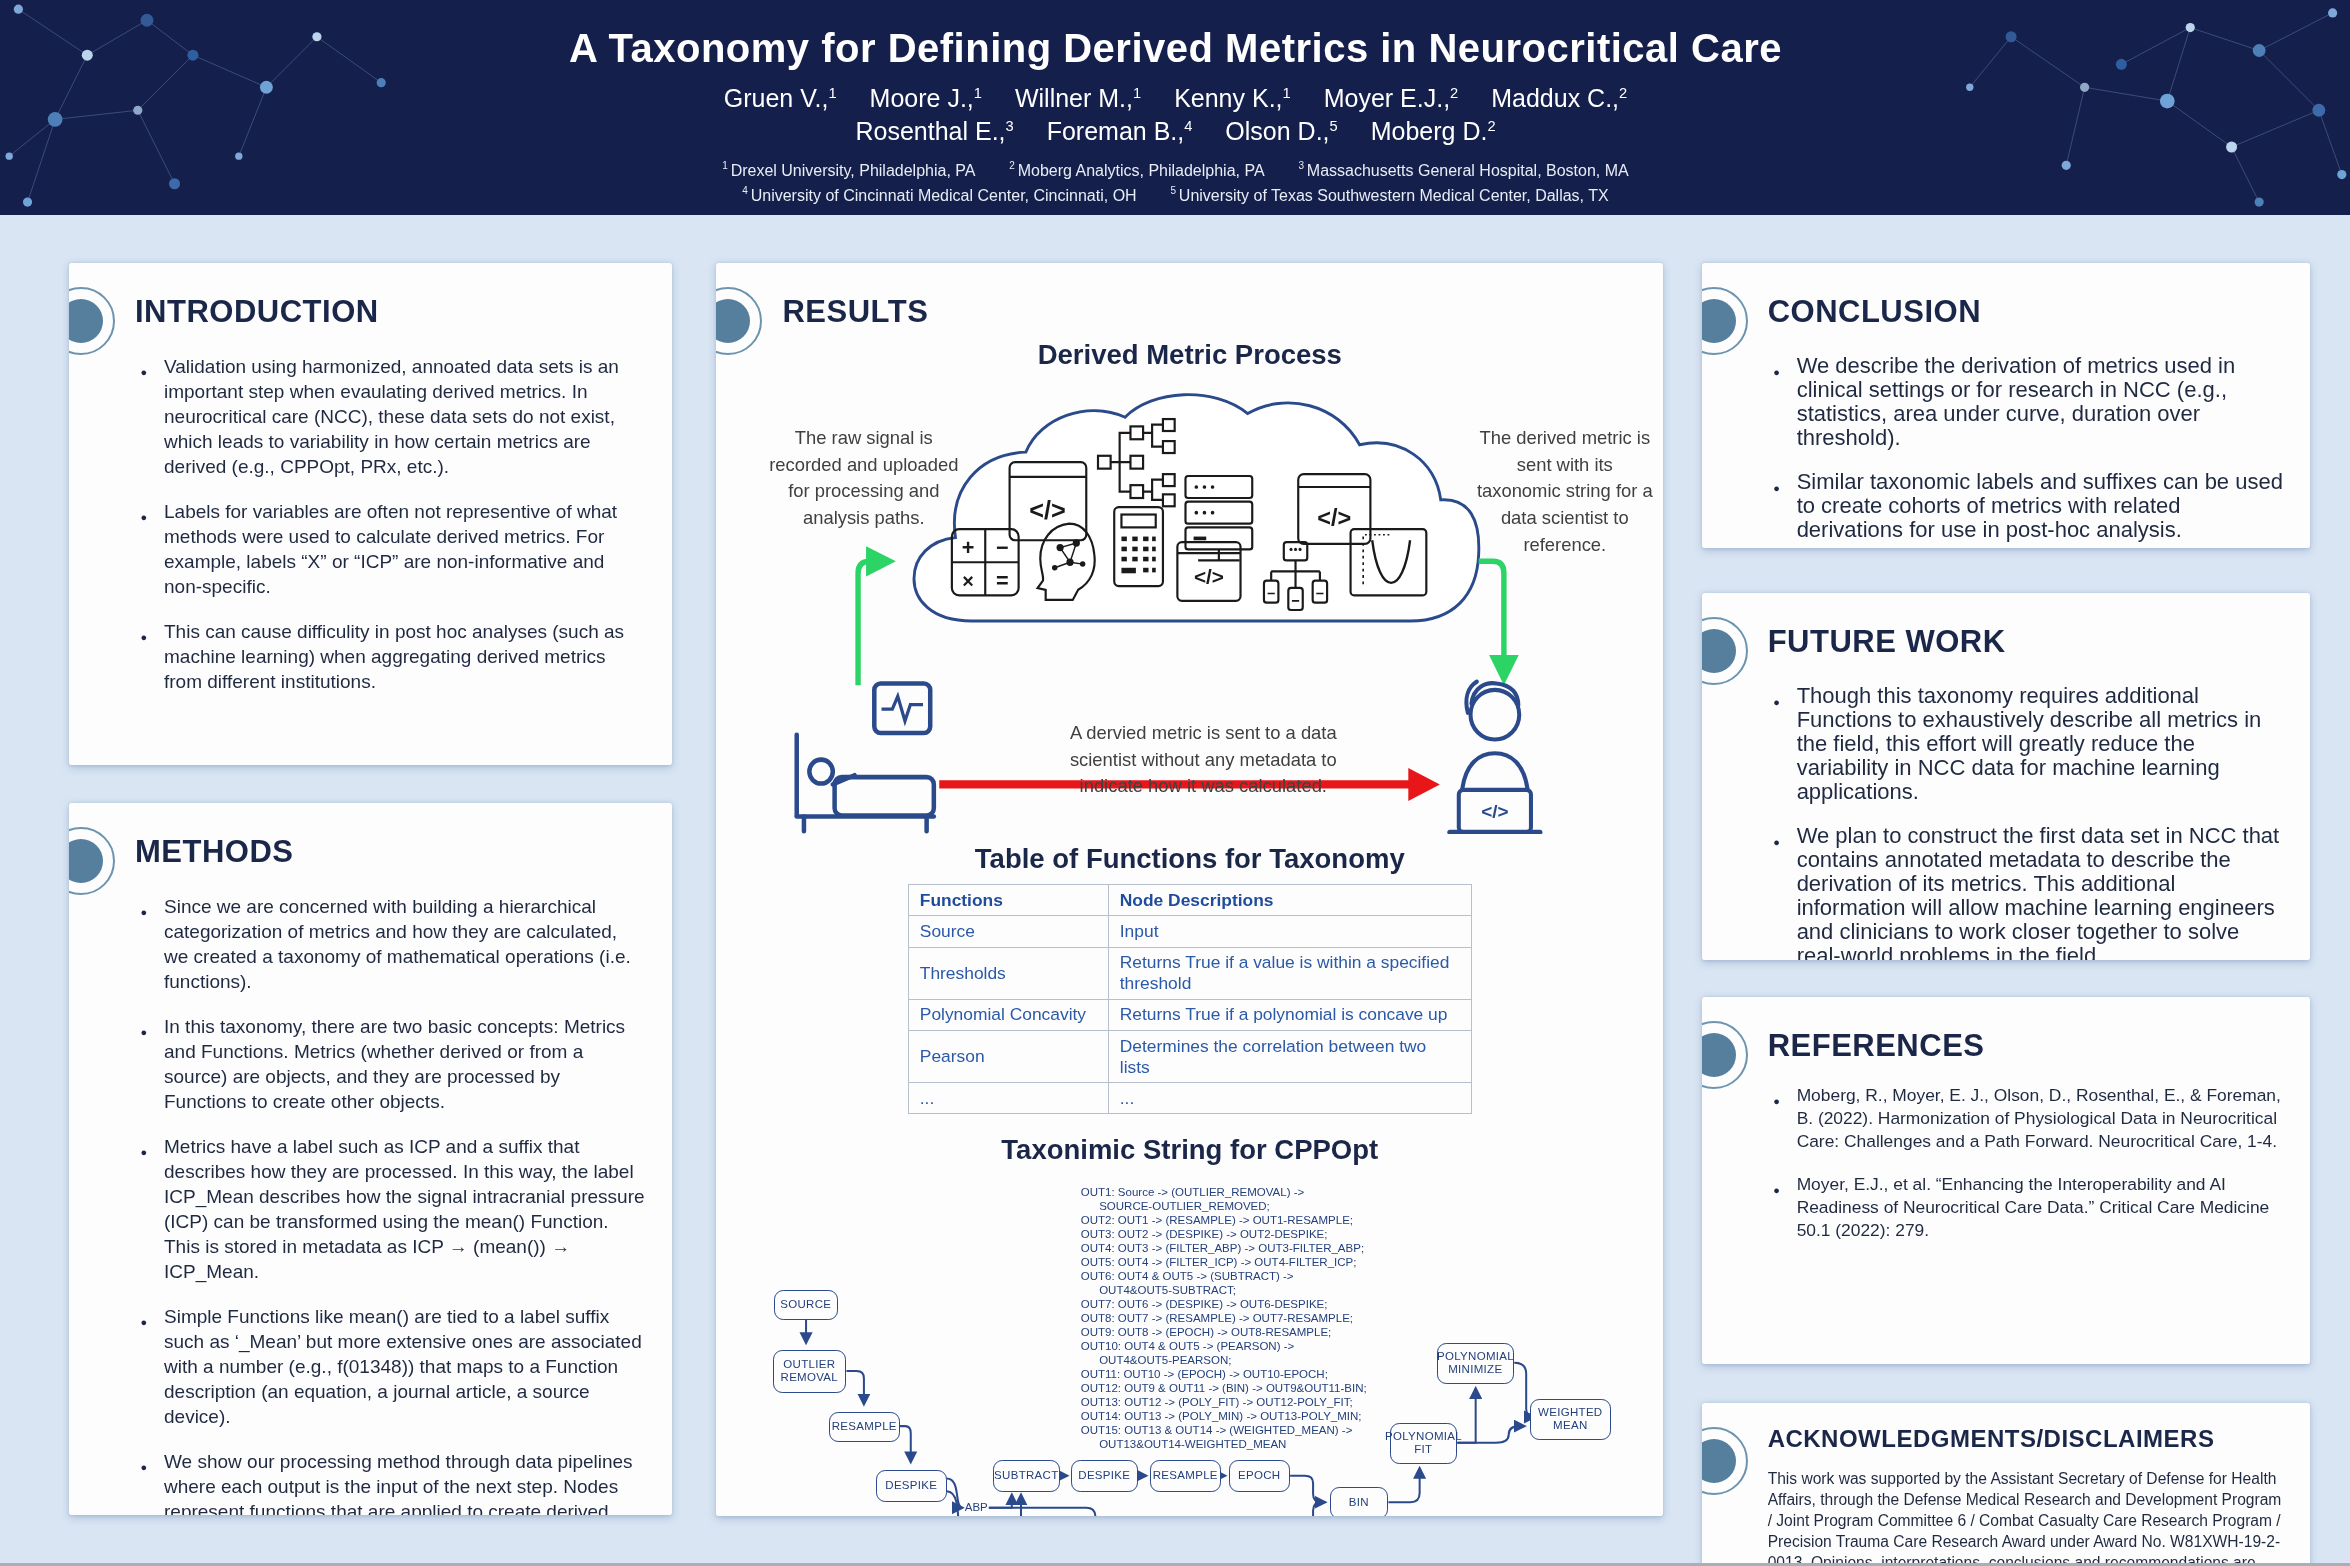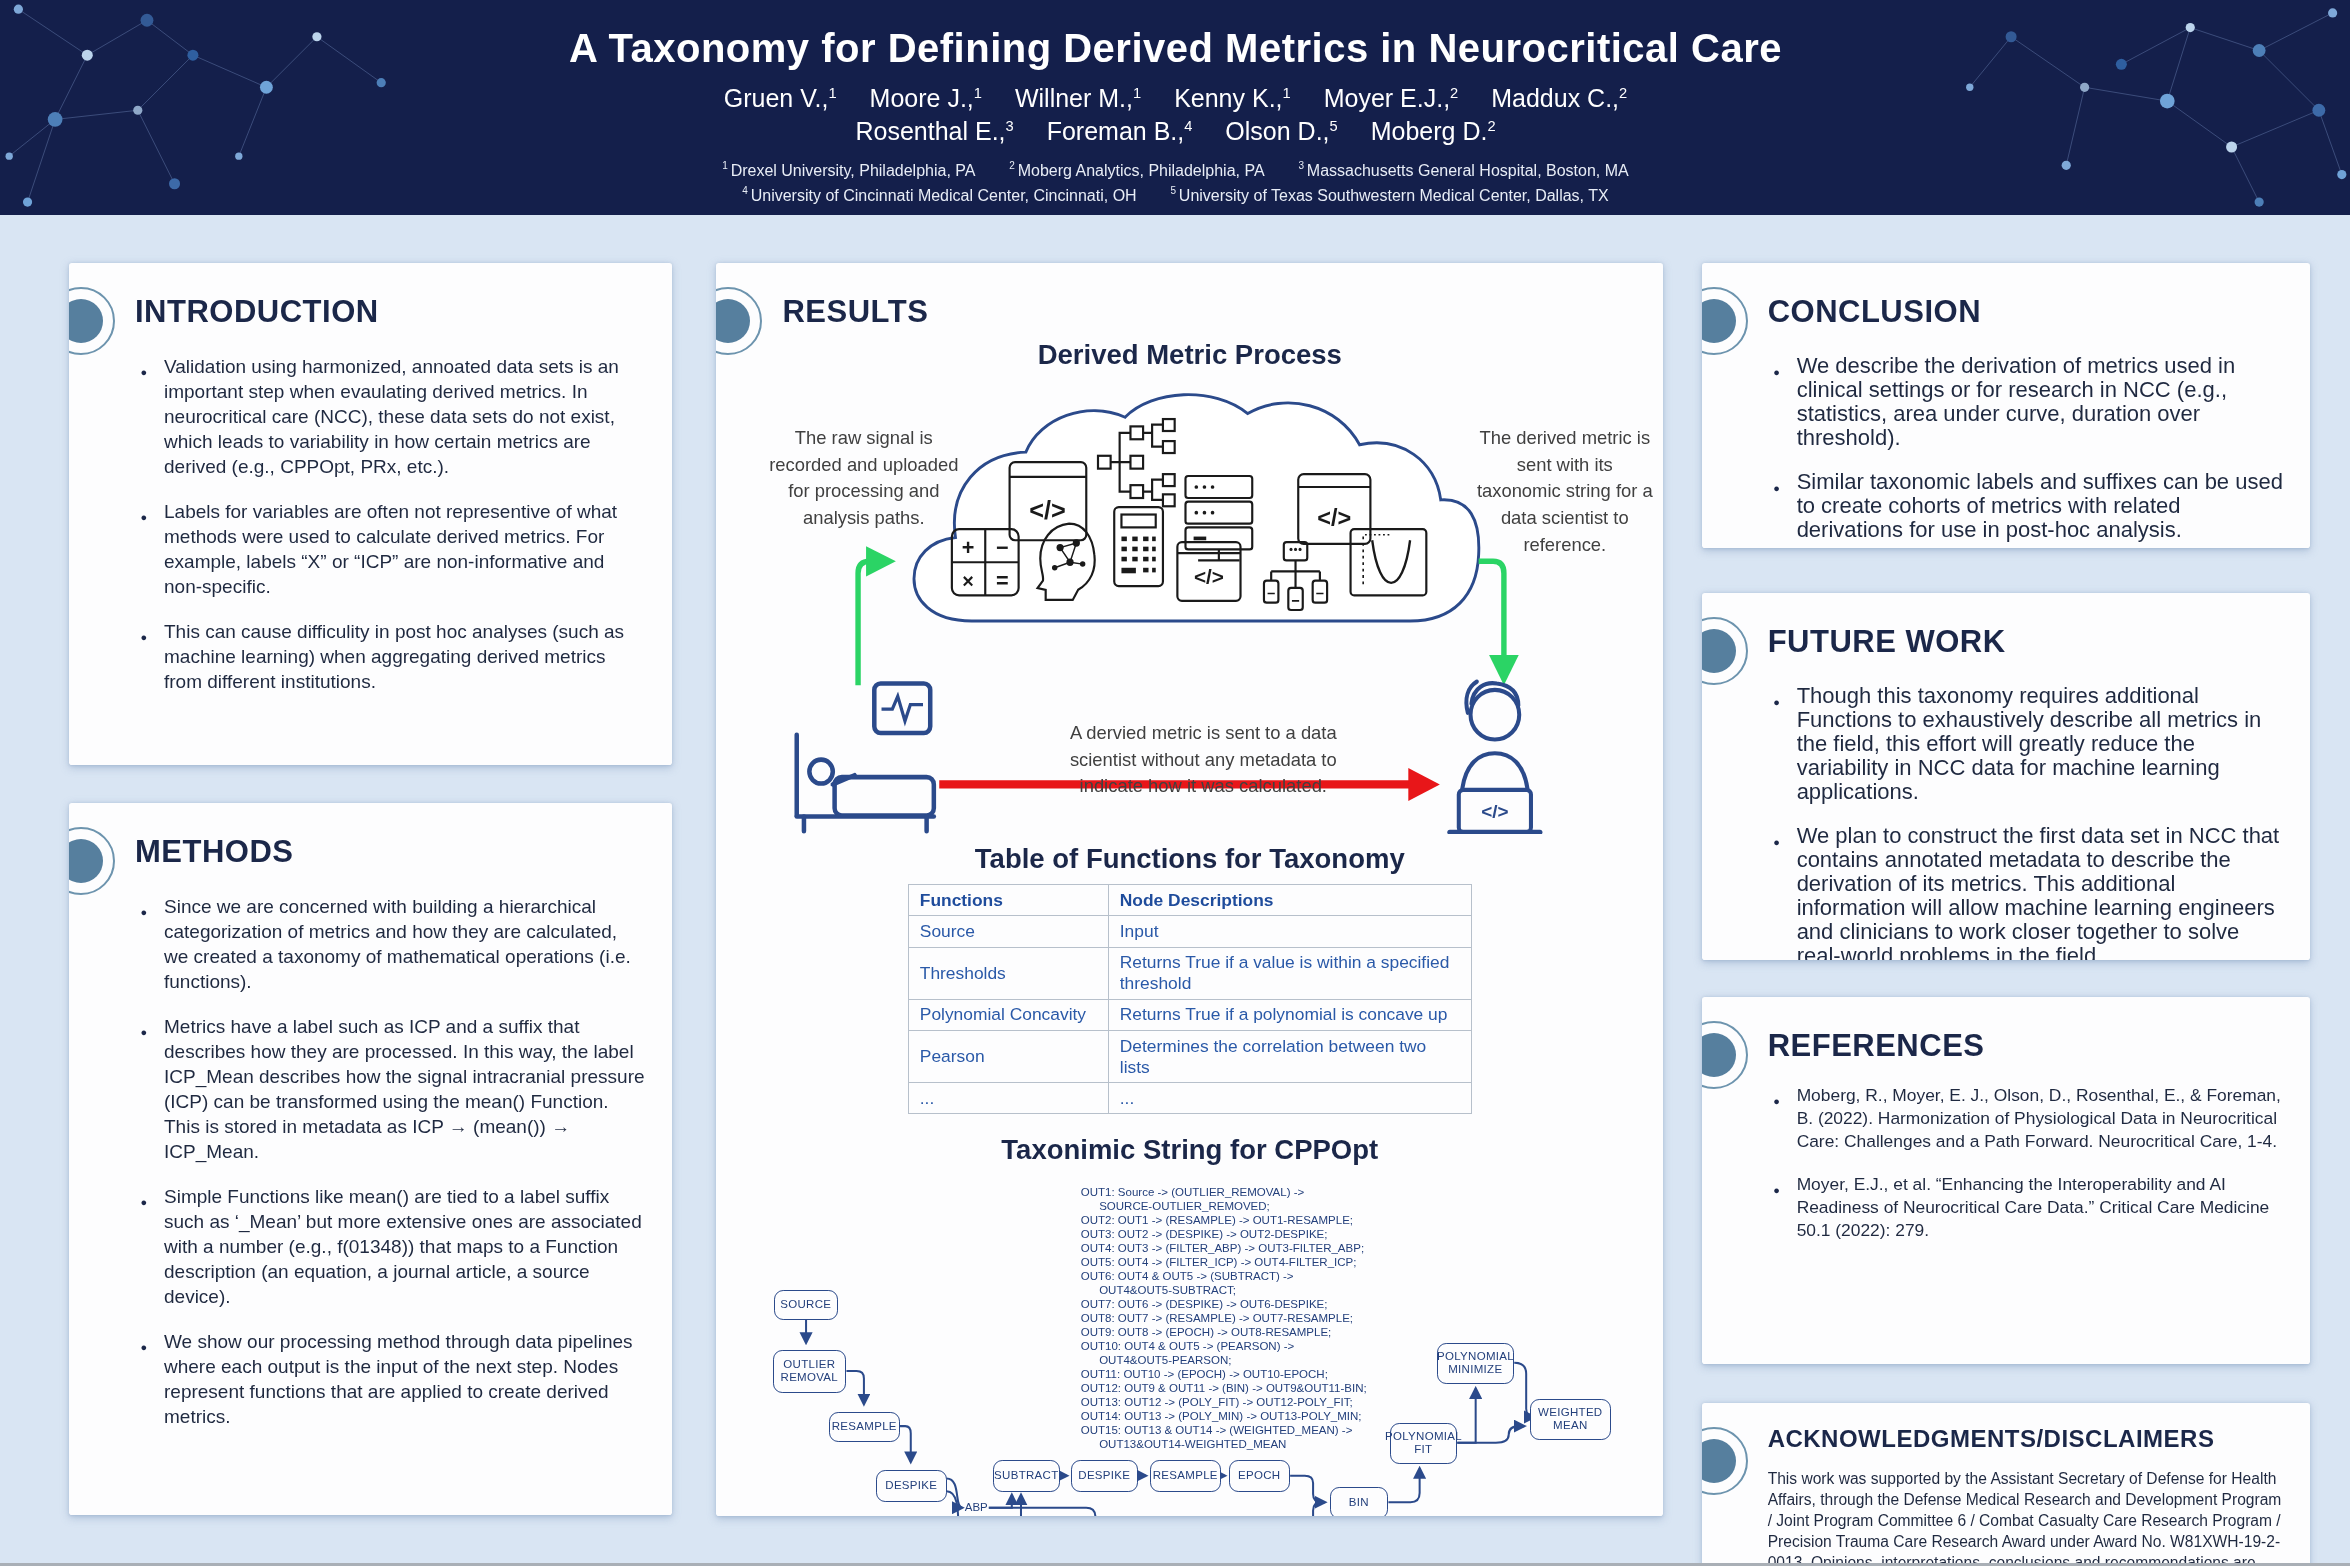--- a/index.html
+++ b/index.html
@@ -187,20 +187,21 @@
     </div>
     <div class="panel p-methods">
       <div class="medal">
           <div class="ring"></div>
           <div class="core"></div>
         </div>
       <div class="sec-title">METHODS</div>
       <div class="sec-body">
         <ul class="blt">
           <li>Since we are concerned with building a hierarchical categorization of metrics and how they are calculated, we created a taxonomy of mathematical operations (i.e. functions).</li>
+          <li>In this taxonomy, there are two basic concepts: Metrics and Functions. Metrics (whether derived or from a source) are objects, and they are processed by Functions to create other objects.</li>
           <li>Metrics have a label such as ICP and a suffix that describes how they are processed. In this way, the label ICP_Mean describes how the signal intracranial pressure (ICP) can be transformed using the mean() Function. This is stored in metadata as ICP → (mean()) → ICP_Mean.</li>
           <li>Simple Functions like mean() are tied to a label suffix such as ‘_Mean’ but more extensive ones are associated with a number (e.g., f(01348)) that maps to a Function description (an equation, a journal article, a source device).</li>
           <li>We show our processing method through data pipelines where each output is the input of the next step. Nodes represent functions that are applied to create derived metrics.</li>
         </ul>
       </div>
     </div>
   </div>
 
   <div class="col col-mid">
     <div class="panel p-results">

